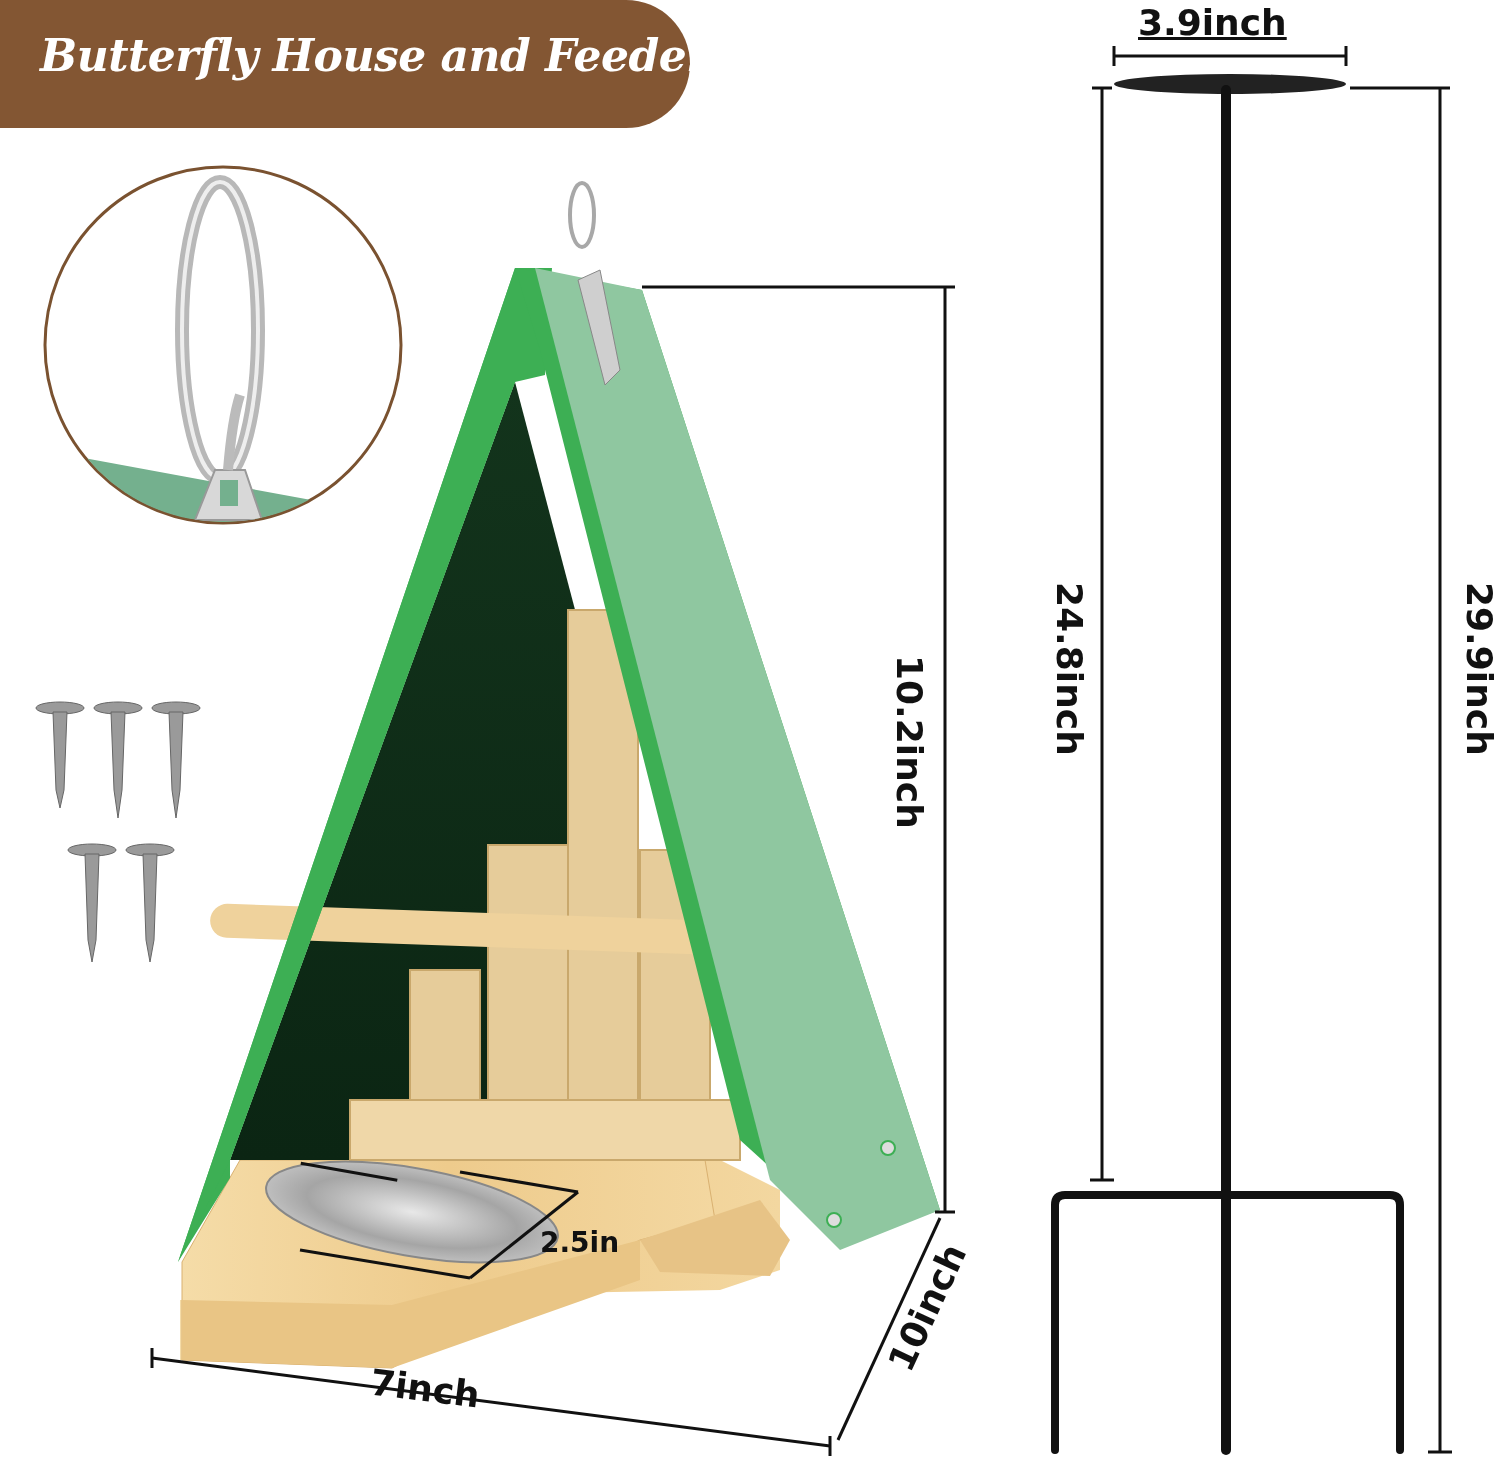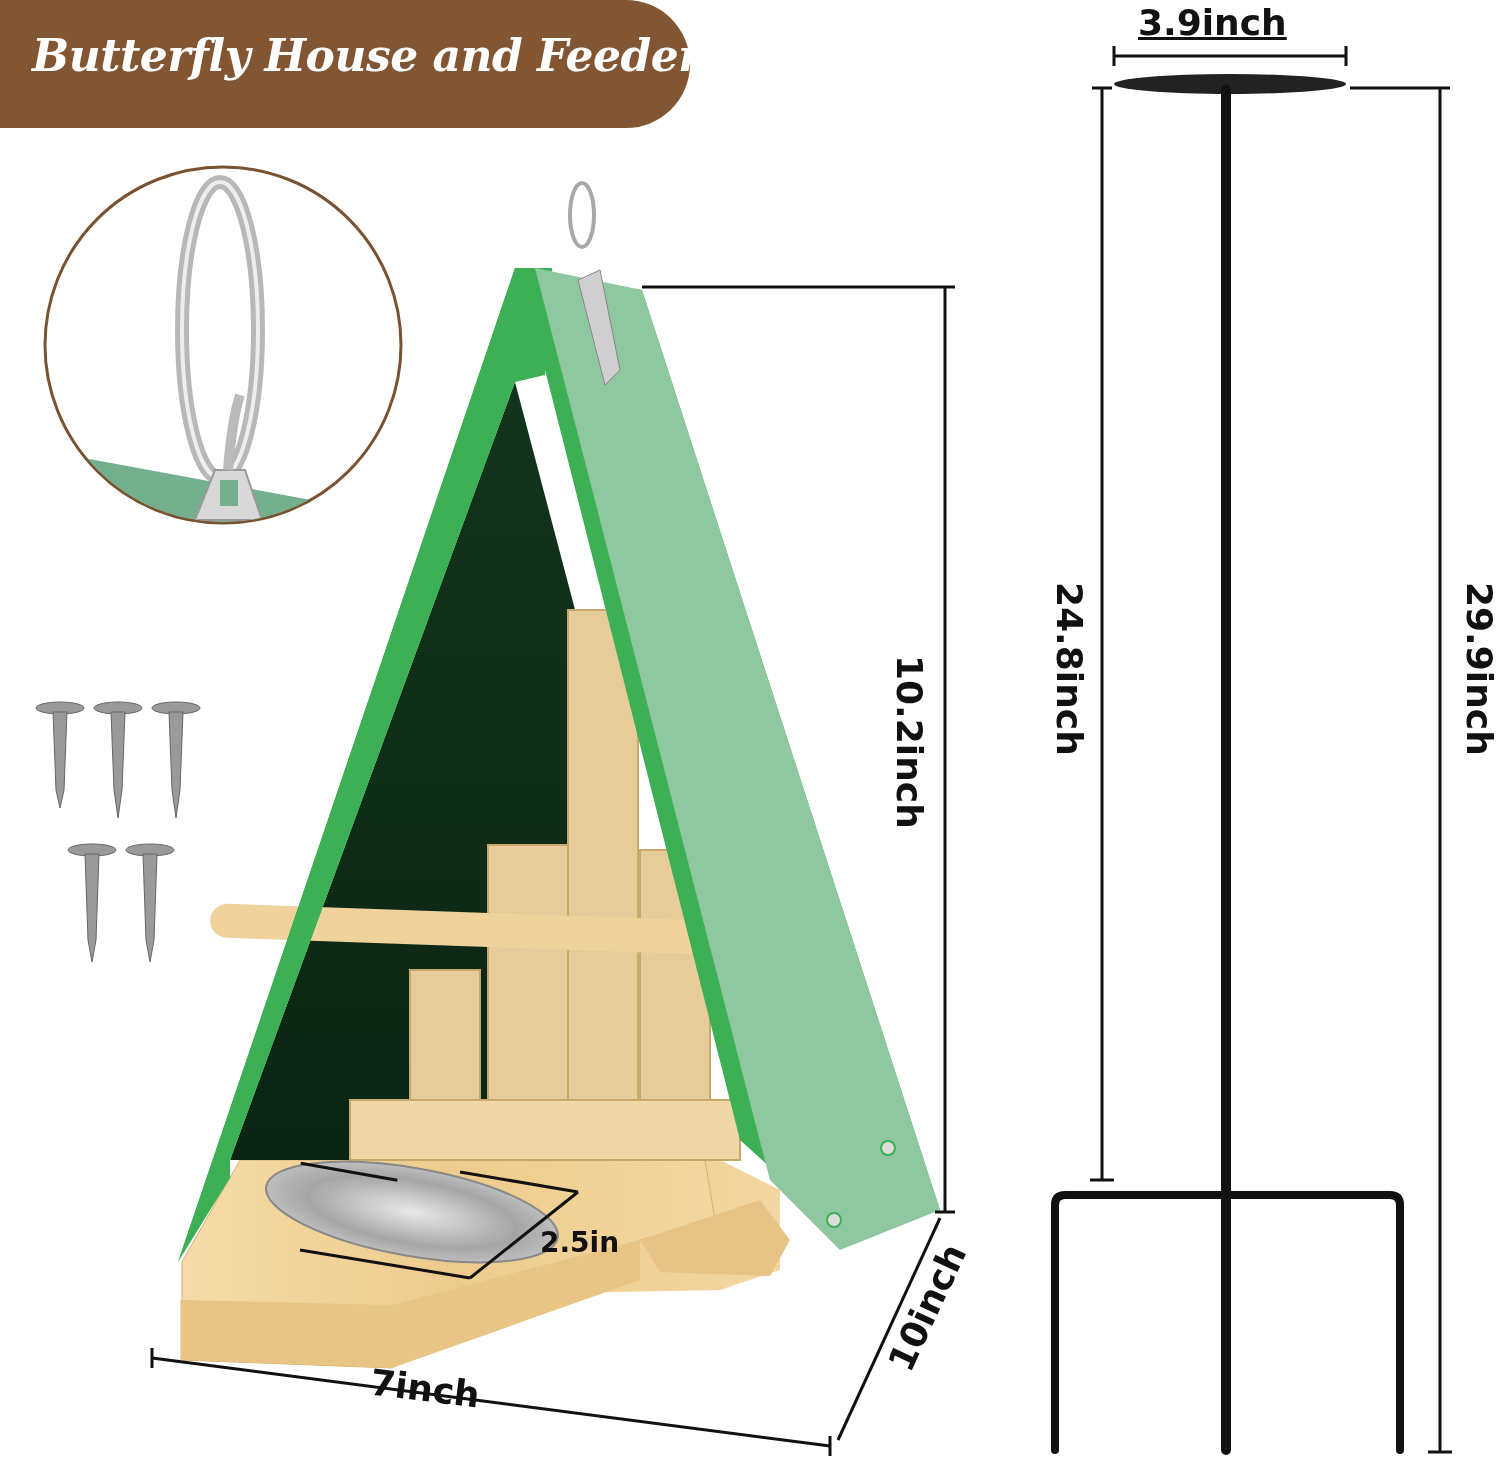--- a/index.html
+++ b/index.html
@@ -2,21 +2,21 @@
 <html><head>
 <meta charset="utf-8">
 <style>
   html, body { margin:0; padding:0; background:#ffffff; }
   body { width:1500px; height:1462px; position:relative; overflow:hidden; font-family:"DejaVu Sans", sans-serif; }
   .banner {
     position:absolute; left:0; top:0; width:690px; height:128px;
     background:#835633; border-radius:0 64px 64px 0;
   }
   .banner-title {
-    position:absolute; left:32px; top:30px; color:#ffffff;
+    position:absolute; left:40px; top:30px; color:#ffffff;
     font-family:"DejaVu Serif", serif; font-style:italic; font-weight:bold;
     font-size:44px; letter-spacing:-0.5px; white-space:nowrap;
   }
   .dim { position:absolute; font-family:"DejaVu Sans", sans-serif; font-weight:bold; color:#111; font-size:36px; white-space:nowrap; }
   .dim-v { transform-origin:left top; transform:rotate(90deg); }
   svg.art { position:absolute; left:0; top:0; }
 </style>
 </head>
 <body>
 

